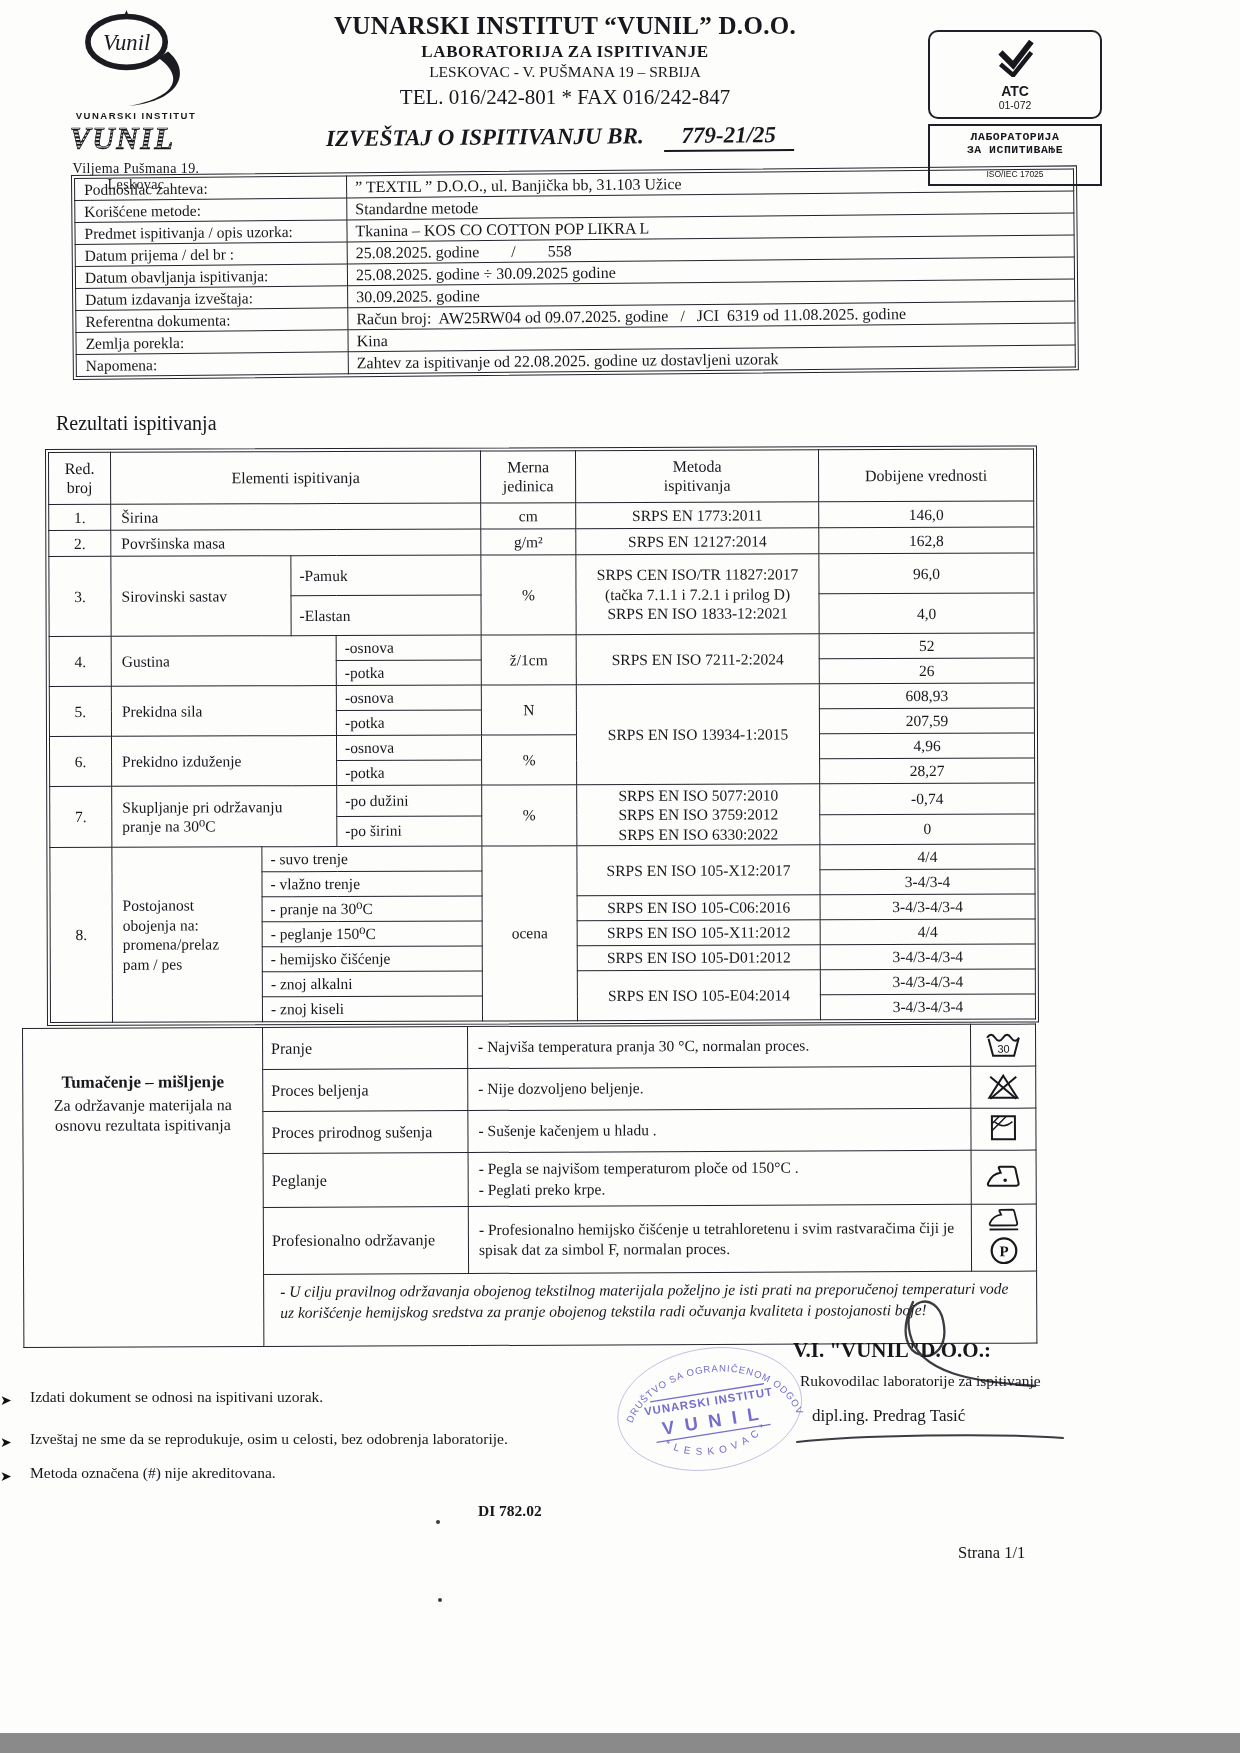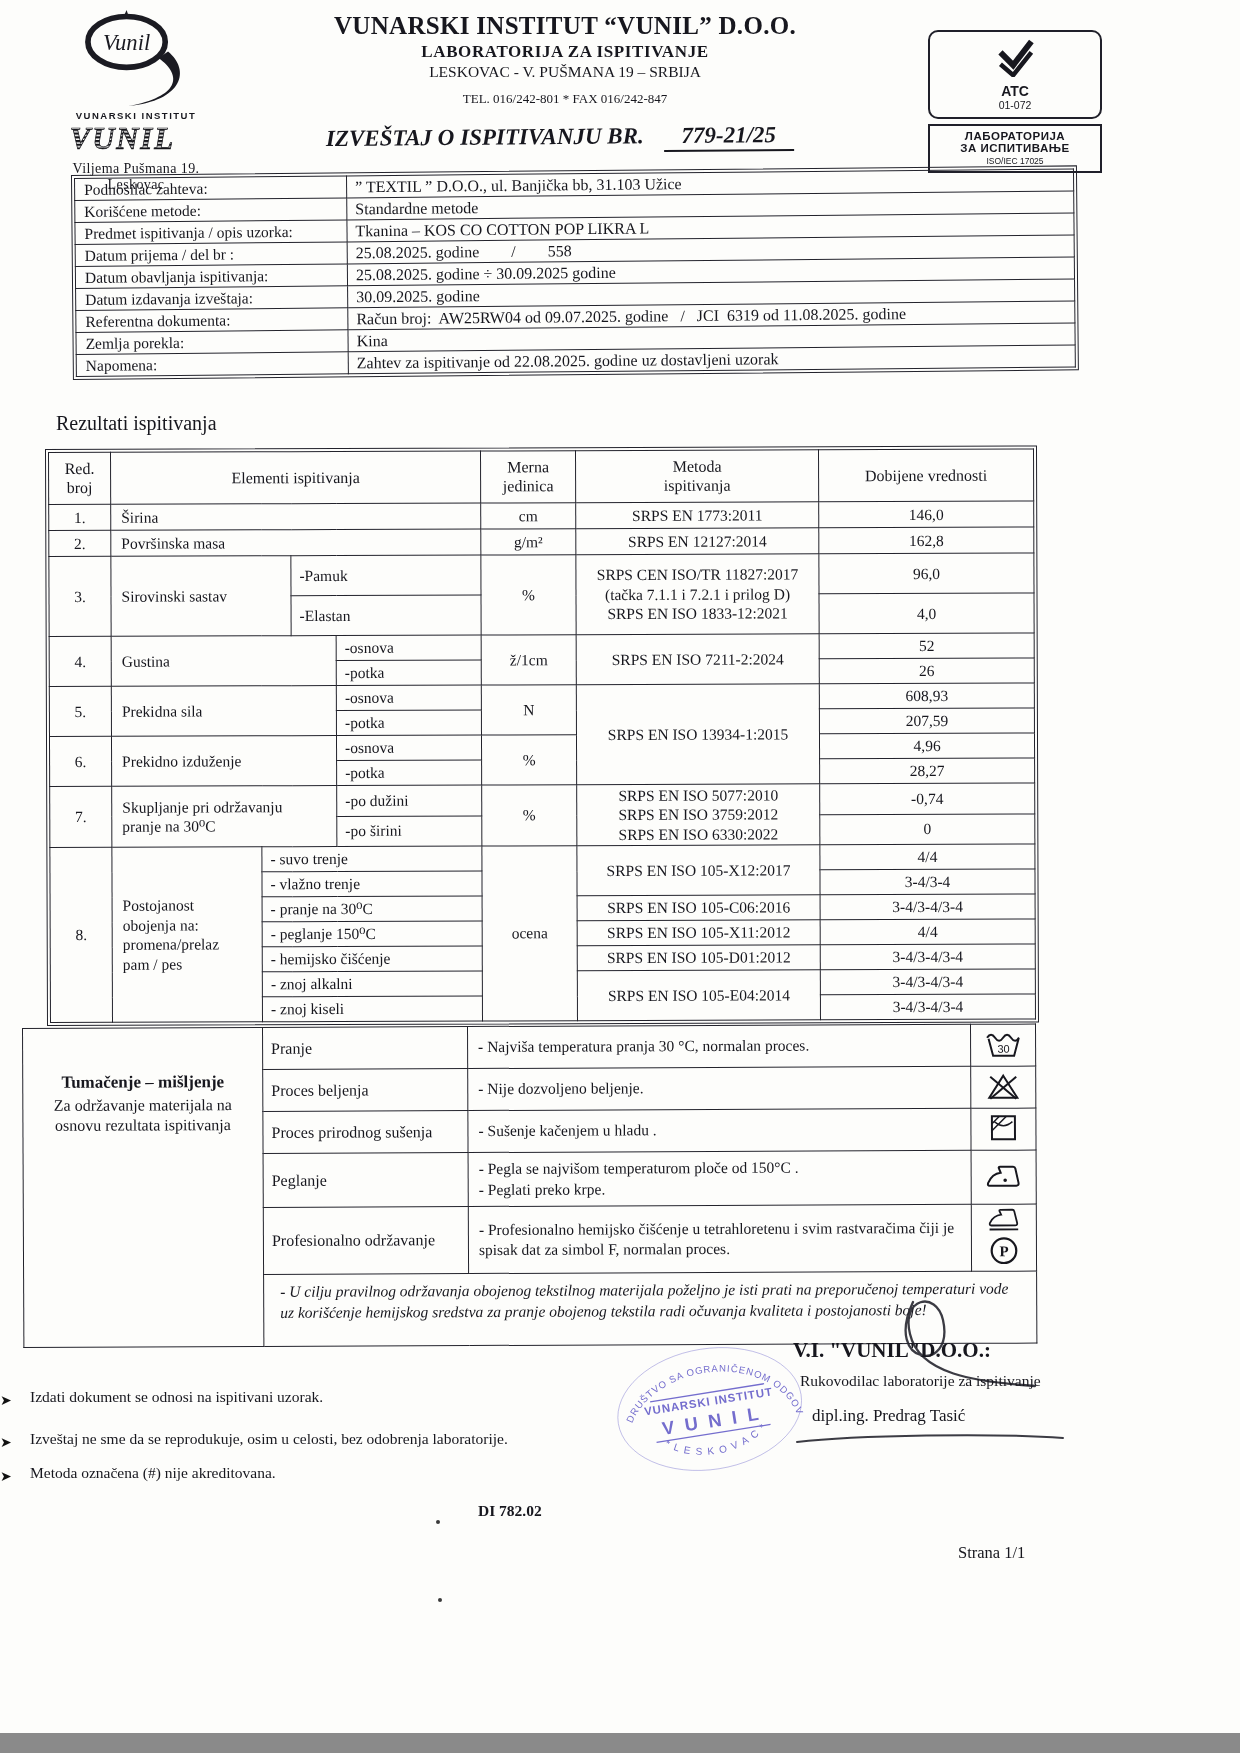--- a/index.html
+++ b/index.html
@@ -7,31 +7,31 @@
   .page{position:relative;width:1240px;height:1733px;margin:0 auto;background:#fdfdfb;
         font-family:"Liberation Serif","DejaVu Serif",serif;color:#17171e;overflow:hidden}
   
   .logo-block{position:absolute;left:60px;top:6px;width:152px;text-align:center}
   .logo-institute{font-family:"Liberation Sans","DejaVu Sans",sans-serif;font-size:9.5px;font-weight:bold;letter-spacing:1.5px;margin-top:-4px}
   .logo-address{font-size:14px;letter-spacing:.4px;margin-top:-2px}
   .center-head{position:absolute;left:270px;top:12px;width:590px;text-align:center}
   .doc-title{font-size:25px;font-weight:bold;letter-spacing:.3px}
   .doc-sub{font-size:17px;font-weight:bold;letter-spacing:.6px;margin-top:2px}
   .doc-addr{font-size:15.5px;margin-top:1px}
-  .doc-tel{font-size:13px;margin-top:10px}
+  .doc-tel{font-size:21px;margin-top:4px}
   .report-line{position:absolute;left:255px;top:124px;width:610px;text-align:center;
                font-size:23px;font-weight:bold;font-style:italic;transform:rotate(-.5deg)}
   .report-no{display:inline-block;border-bottom:2.2px solid #17171e;padding:0 18px 1px;margin-left:14px}
   .accred{position:absolute;left:928px;top:30px;width:174px;text-align:center}
   .accred-box1{border:2.6px solid #20202a;border-radius:10px;padding:5px 8px 6px}
   .accred-code{font-family:"Liberation Sans","DejaVu Sans",sans-serif;font-size:14px;font-weight:bold;margin-top:2px}
   .accred-num{font-family:"Liberation Sans","DejaVu Sans",sans-serif;font-size:10.5px}
   .accred-box2{border:2px solid #20202a;margin-top:5px;padding:4px 2px 5px}
-  .accred-lab{font-family:Liberation Sans, sans-serif;font-size:11.5px;font-weight:bold;letter-spacing:.5px}
-  .accred-iso{font-family:"Liberation Sans","DejaVu Sans",sans-serif;font-size:8.5px;margin-top:2px}
+  .accred-lab{font-family:Liberation Mono, monospace;font-size:11.5px;font-weight:bold;letter-spacing:.5px}
+  .accred-iso{font-family:"Liberation Sans","DejaVu Sans",sans-serif;font-size:8.5px;margin-top:13px}
   
   .info{position:absolute;left:74px;top:178px;width:1000px;border-collapse:collapse;table-layout:fixed;
         transform:rotate(-.55deg);transform-origin:left top;outline:1.8px solid #23232c;outline-offset:2.5px}
   .info td{border:1.8px solid #23232c;height:22px;vertical-align:middle}
   .info .lbl{width:272px;font-size:15.5px;padding:0 6px 0 9px}
   .info .val{font-size:16px;padding:0 8px;white-space:pre-wrap}
   
   .res-heading{position:absolute;left:56px;top:412px;font-size:20px}
   .results{position:absolute;left:48px;top:452px;width:985px;border-collapse:collapse;table-layout:fixed;
            transform:rotate(-.2deg);transform-origin:left top;outline:1.8px solid #23232c;outline-offset:2.5px}

